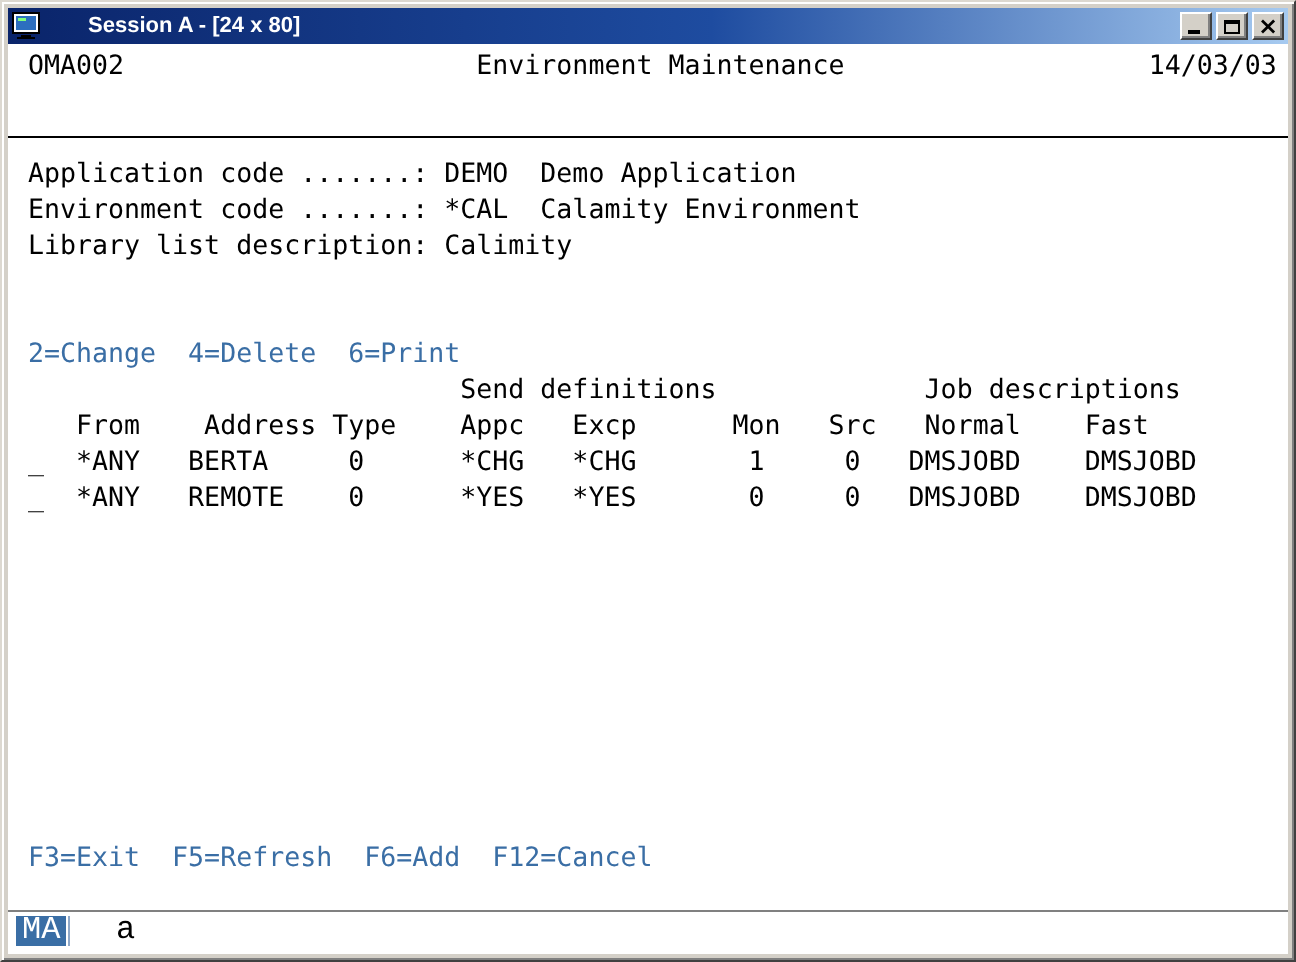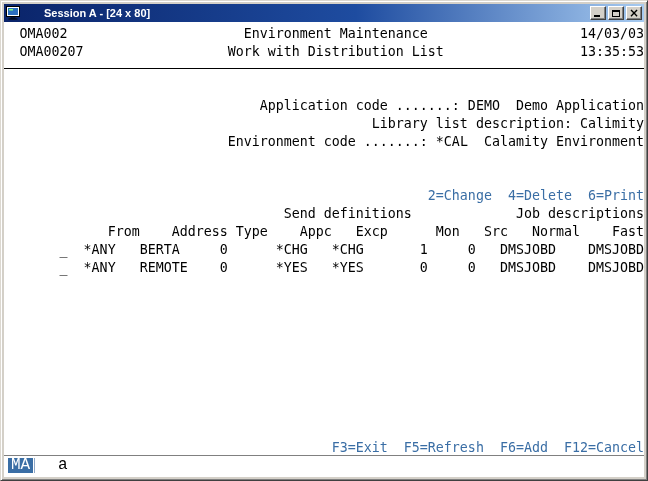--- a/index.html
+++ b/index.html
@@ -36,21 +36,20 @@
   .g-min { position:absolute; left:3px; bottom:2px; width:6px; height:2px; background:#000; }
   .g-max { width:8px; height:7px; border:1px solid #000; border-top:2px solid #000; }
   .g-x   { font-size:12px; font-weight:bold; line-height:10px; color:#000;
            font-family:"DejaVu Sans", sans-serif; }
 
   .terminal {
     position:relative; height:433px; background:#FFFFFF; overflow:hidden;
     font-family:"DejaVu Sans Mono", monospace;
     font-size:13.3px; line-height:18px; color:#000;
     padding:3px 0 0 10px;
-    text-align:right;
   }
   .trow { height:18px; white-space:pre; }
   .trow.blue { color:#3A6EA5;margin-top:18px; }
   .hline { position:absolute; left:0; top:46px; width:100%; height:1px; background:#000; }
 
   .oia-sep { height:1px; background:#808080; }
   .oia {
     position:relative; height:21px; background:#FFFFFF;
     font-family:Liberation Mono, monospace; font-size:16px;
   }
@@ -86,26 +85,25 @@
       </span>
       <span class="tb-btn">
         <span class="g-x">×</span>
       </span>
     </span>
   </div>
 
   <div class="terminal">
     <div class="hline"></div>
     <div class="trow">OMA002                      Environment Maintenance                   14/03/03</div>
-    <div class="trow">OMA00207                  Work with Distribution List                 13:35:53</div>
     <div class="trow"></div>
     <div class="trow"></div>
     <div class="trow">Application code .......: DEMO  Demo Application</div>
+    <div class="trow">Environment code .......: *CAL  Calamity Environment</div>
     <div class="trow">Library list description: Calimity</div>
-    <div class="trow">Environment code .......: *CAL  Calamity Environment</div>
     <div class="trow"></div>
     <div class="trow blue">2=Change  4=Delete  6=Print</div>
     <div class="trow">                           Send definitions             Job descriptions</div>
     <div class="trow">   From    Address Type    Appc   Excp      Mon   Src   Normal    Fast</div>
     <div class="trow">_  *ANY   BERTA     0      *CHG   *CHG       1     0   DMSJOBD    DMSJOBD</div>
     <div class="trow">_  *ANY   REMOTE    0      *YES   *YES       0     0   DMSJOBD    DMSJOBD</div>
     <div class="trow"></div>
     <div class="trow"></div>
     <div class="trow"></div>
     <div class="trow"></div>

